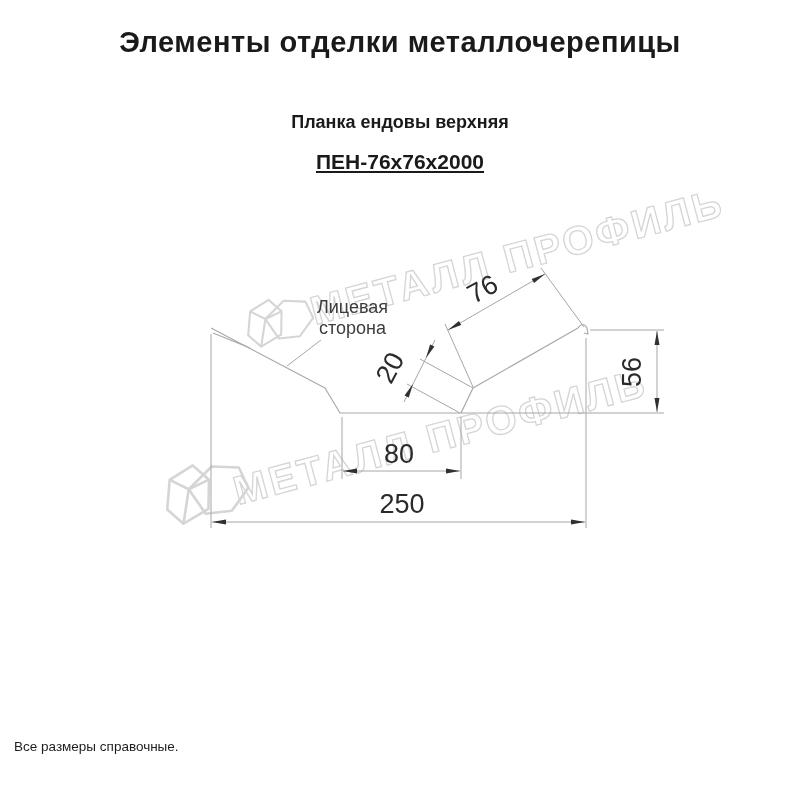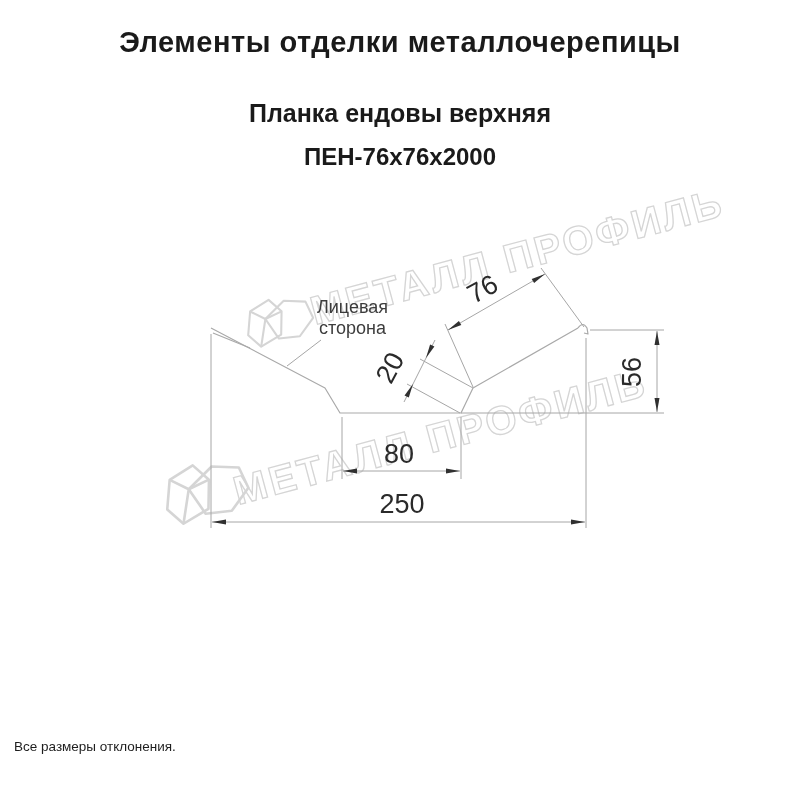--- a/index.html
+++ b/index.html
@@ -2,22 +2,22 @@
 <html><head>
 <meta charset="utf-8">
 <style>
   html,body{margin:0;padding:0;background:#fff;}
   .page{
     position:relative;width:800px;height:800px;background:#ffffff;overflow:hidden;
     font-family:"Liberation Sans","DejaVu Sans",sans-serif;color:#111;
   }
   .hdr{position:absolute;left:0;width:800px;text-align:center;font-weight:bold;color:#1a1a1a;}
   .hdr.title{top:26px;font-size:29px;letter-spacing:.5px;}
-  .hdr.sub1{top:99px;font-size:25px;}
-  .hdr.sub2{top:143px;font-size:24px;}
+  .hdr.sub1{top:112px;font-size:18px;}
+  .hdr.sub2{top:150px;font-size:21px;text-decoration:underline;}
   svg.drawing{position:absolute;left:0;top:0;width:800px;height:800px;}
   .ln{stroke:#a6a6a6;stroke-width:1;fill:none;}
   .profile{stroke:#a9a9a9;stroke-width:1.2;fill:none;stroke-linejoin:round;}
   .arr{fill:#303030;stroke:none;}
   .dimtxt{fill:#2a2a2a;font-size:27px;font-family:"Liberation Sans","DejaVu Sans",sans-serif;}
   .facetxt{fill:#3c3c3c;font-size:18px;font-family:"Liberation Sans","DejaVu Sans",sans-serif;}
   .wm-t{fill:none;stroke:#d5d5d5;stroke-width:1.3;font-size:40px;font-weight:bold;letter-spacing:3px;
         font-family:"Liberation Sans","DejaVu Sans",sans-serif;}
   .wm-l{stroke:#d5d5d5;stroke-width:2.6;fill:none;stroke-linejoin:round;}
   .ftr{position:absolute;left:14px;width:760px;font-size:13.5px;color:#1e1e1e;}
@@ -98,15 +98,15 @@
     <g>
       <path class="ln" d="M211,334 L211,528"></path>
       <path class="ln" d="M586,338 L586,528"></path>
       <path class="ln" d="M212,522 L585,522"></path>
       <polygon class="arr" points="212,522 226,519.5 226,524.5"></polygon>
       <polygon class="arr" points="585,522 571,519.5 571,524.5"></polygon>
       <text class="dimtxt" x="402" y="513" text-anchor="middle">250</text>
     </g>
   </svg>
 
-  <div class="ftr l1">Все размеры отклонения.</div>
+  <div class="ftr l1">Все размеры справочные.</div>
 
 </div>
 
 </body></html>

